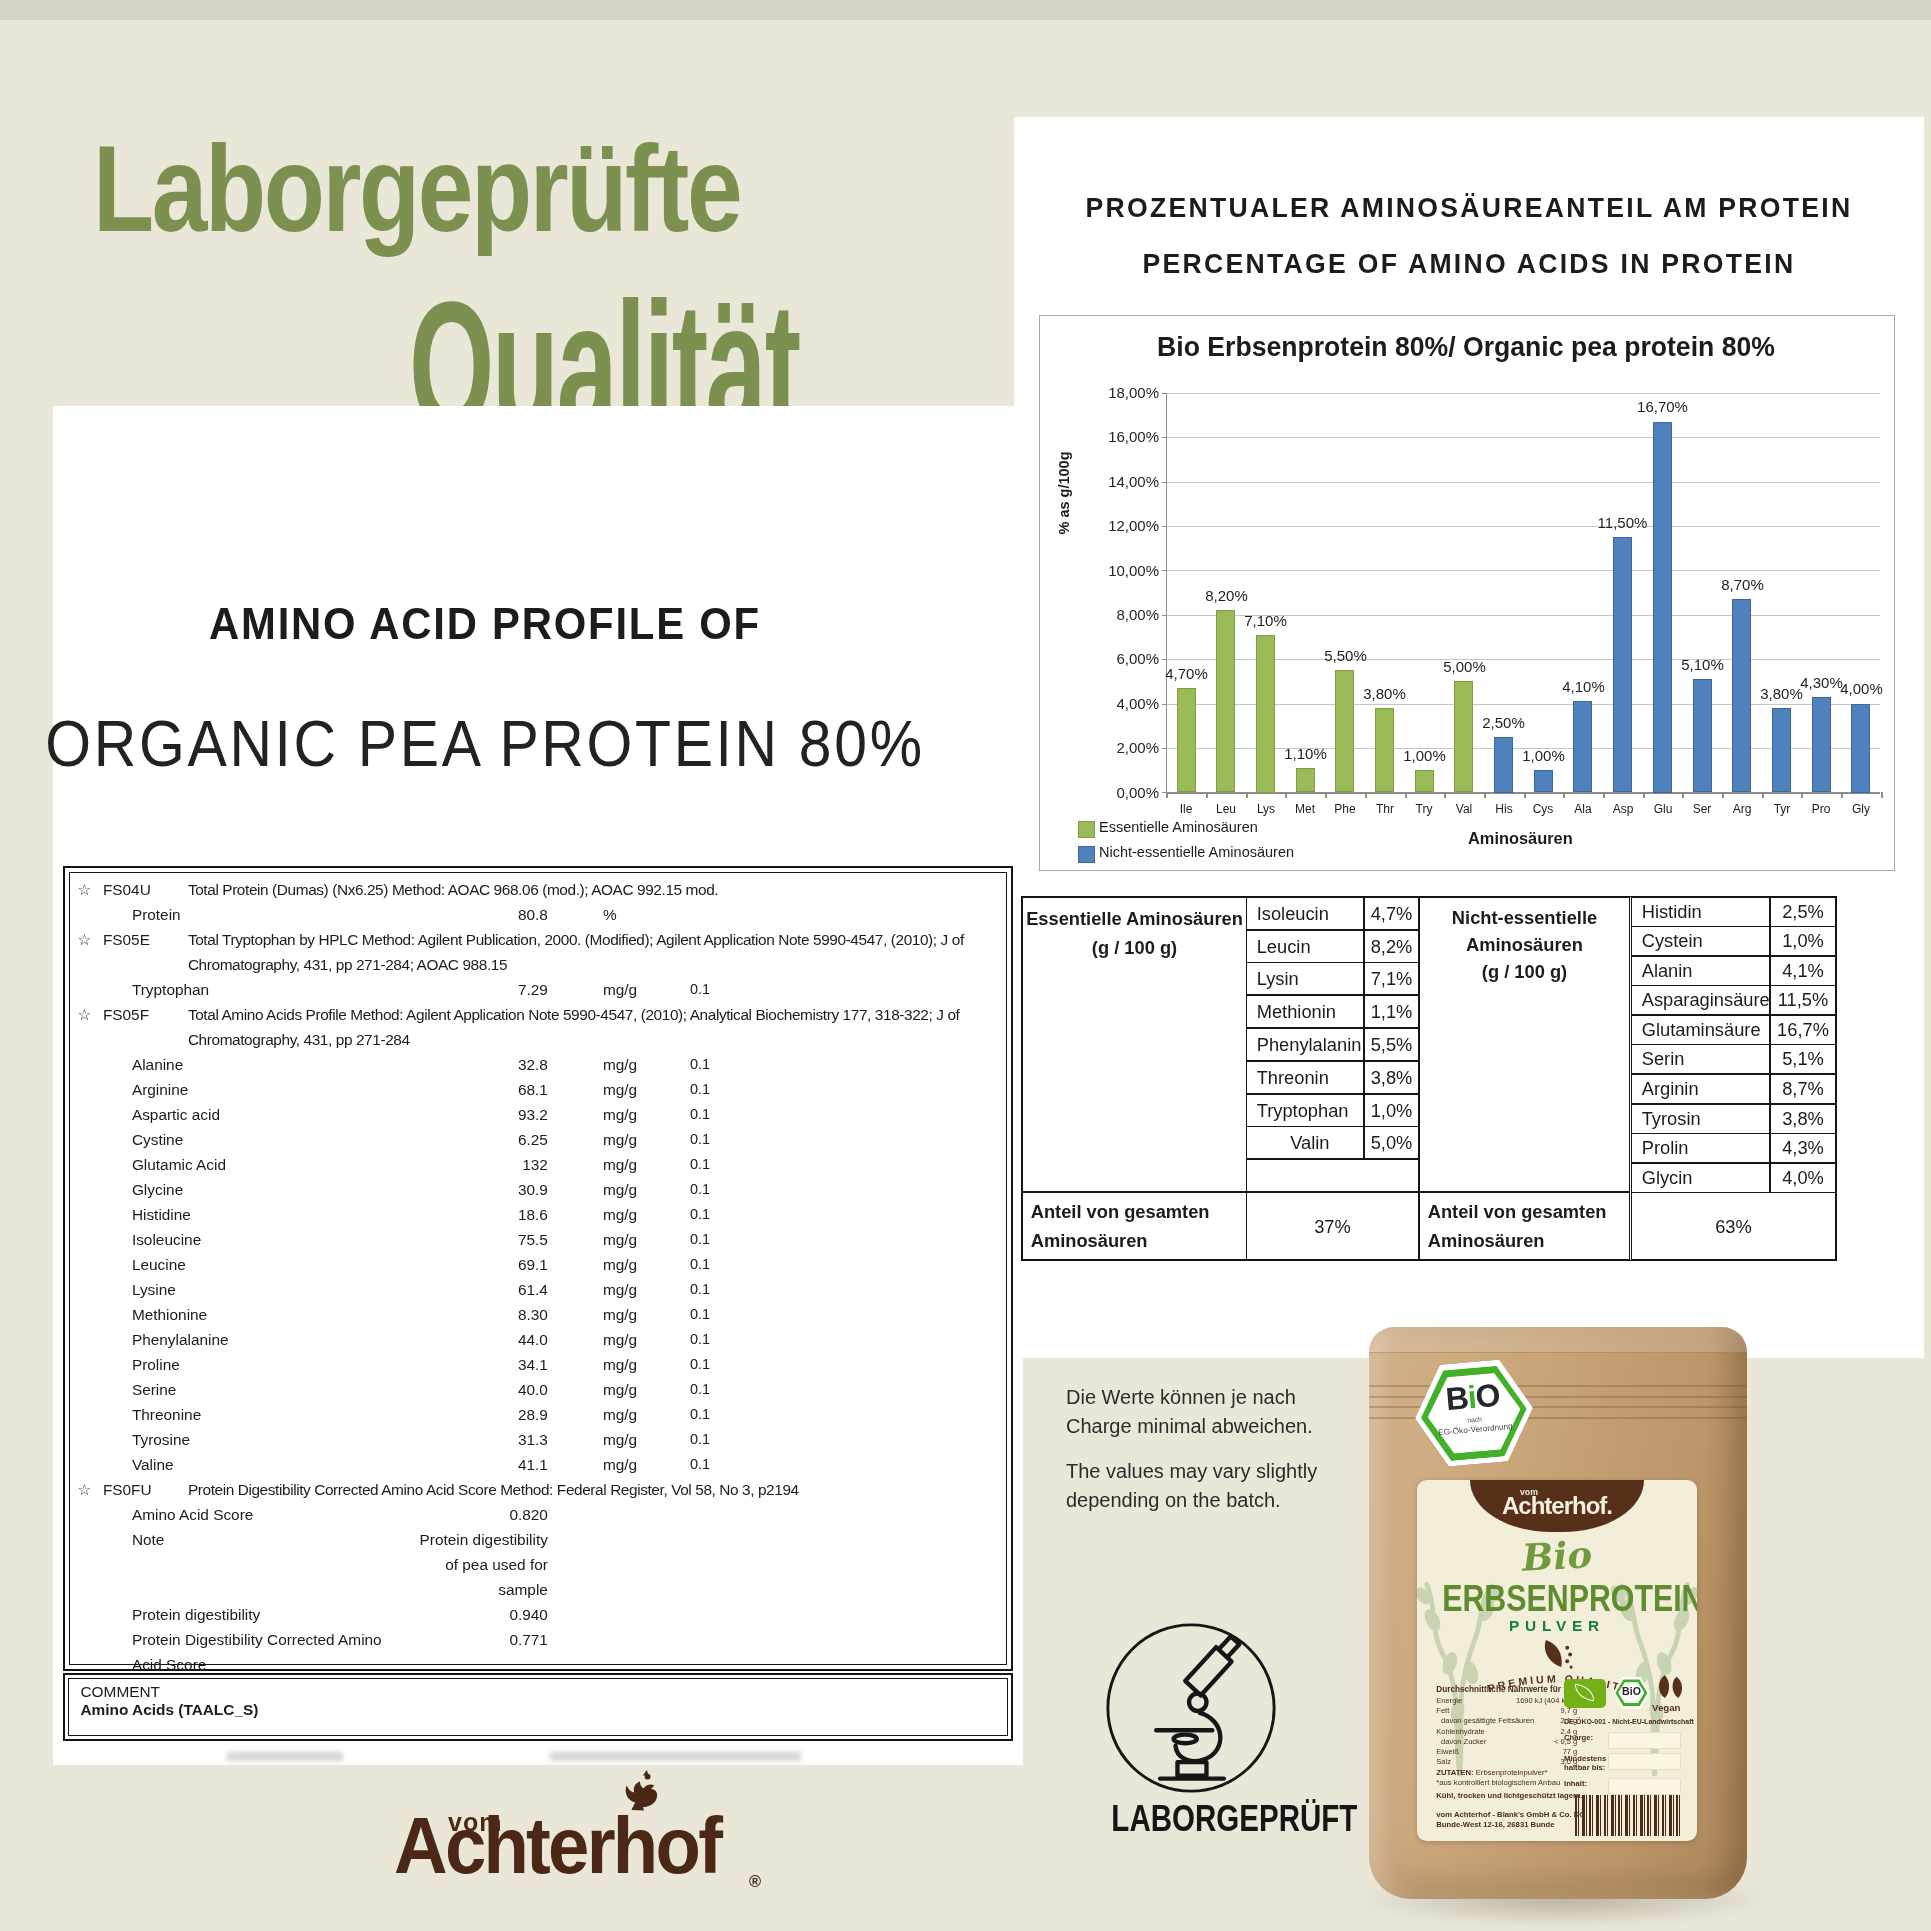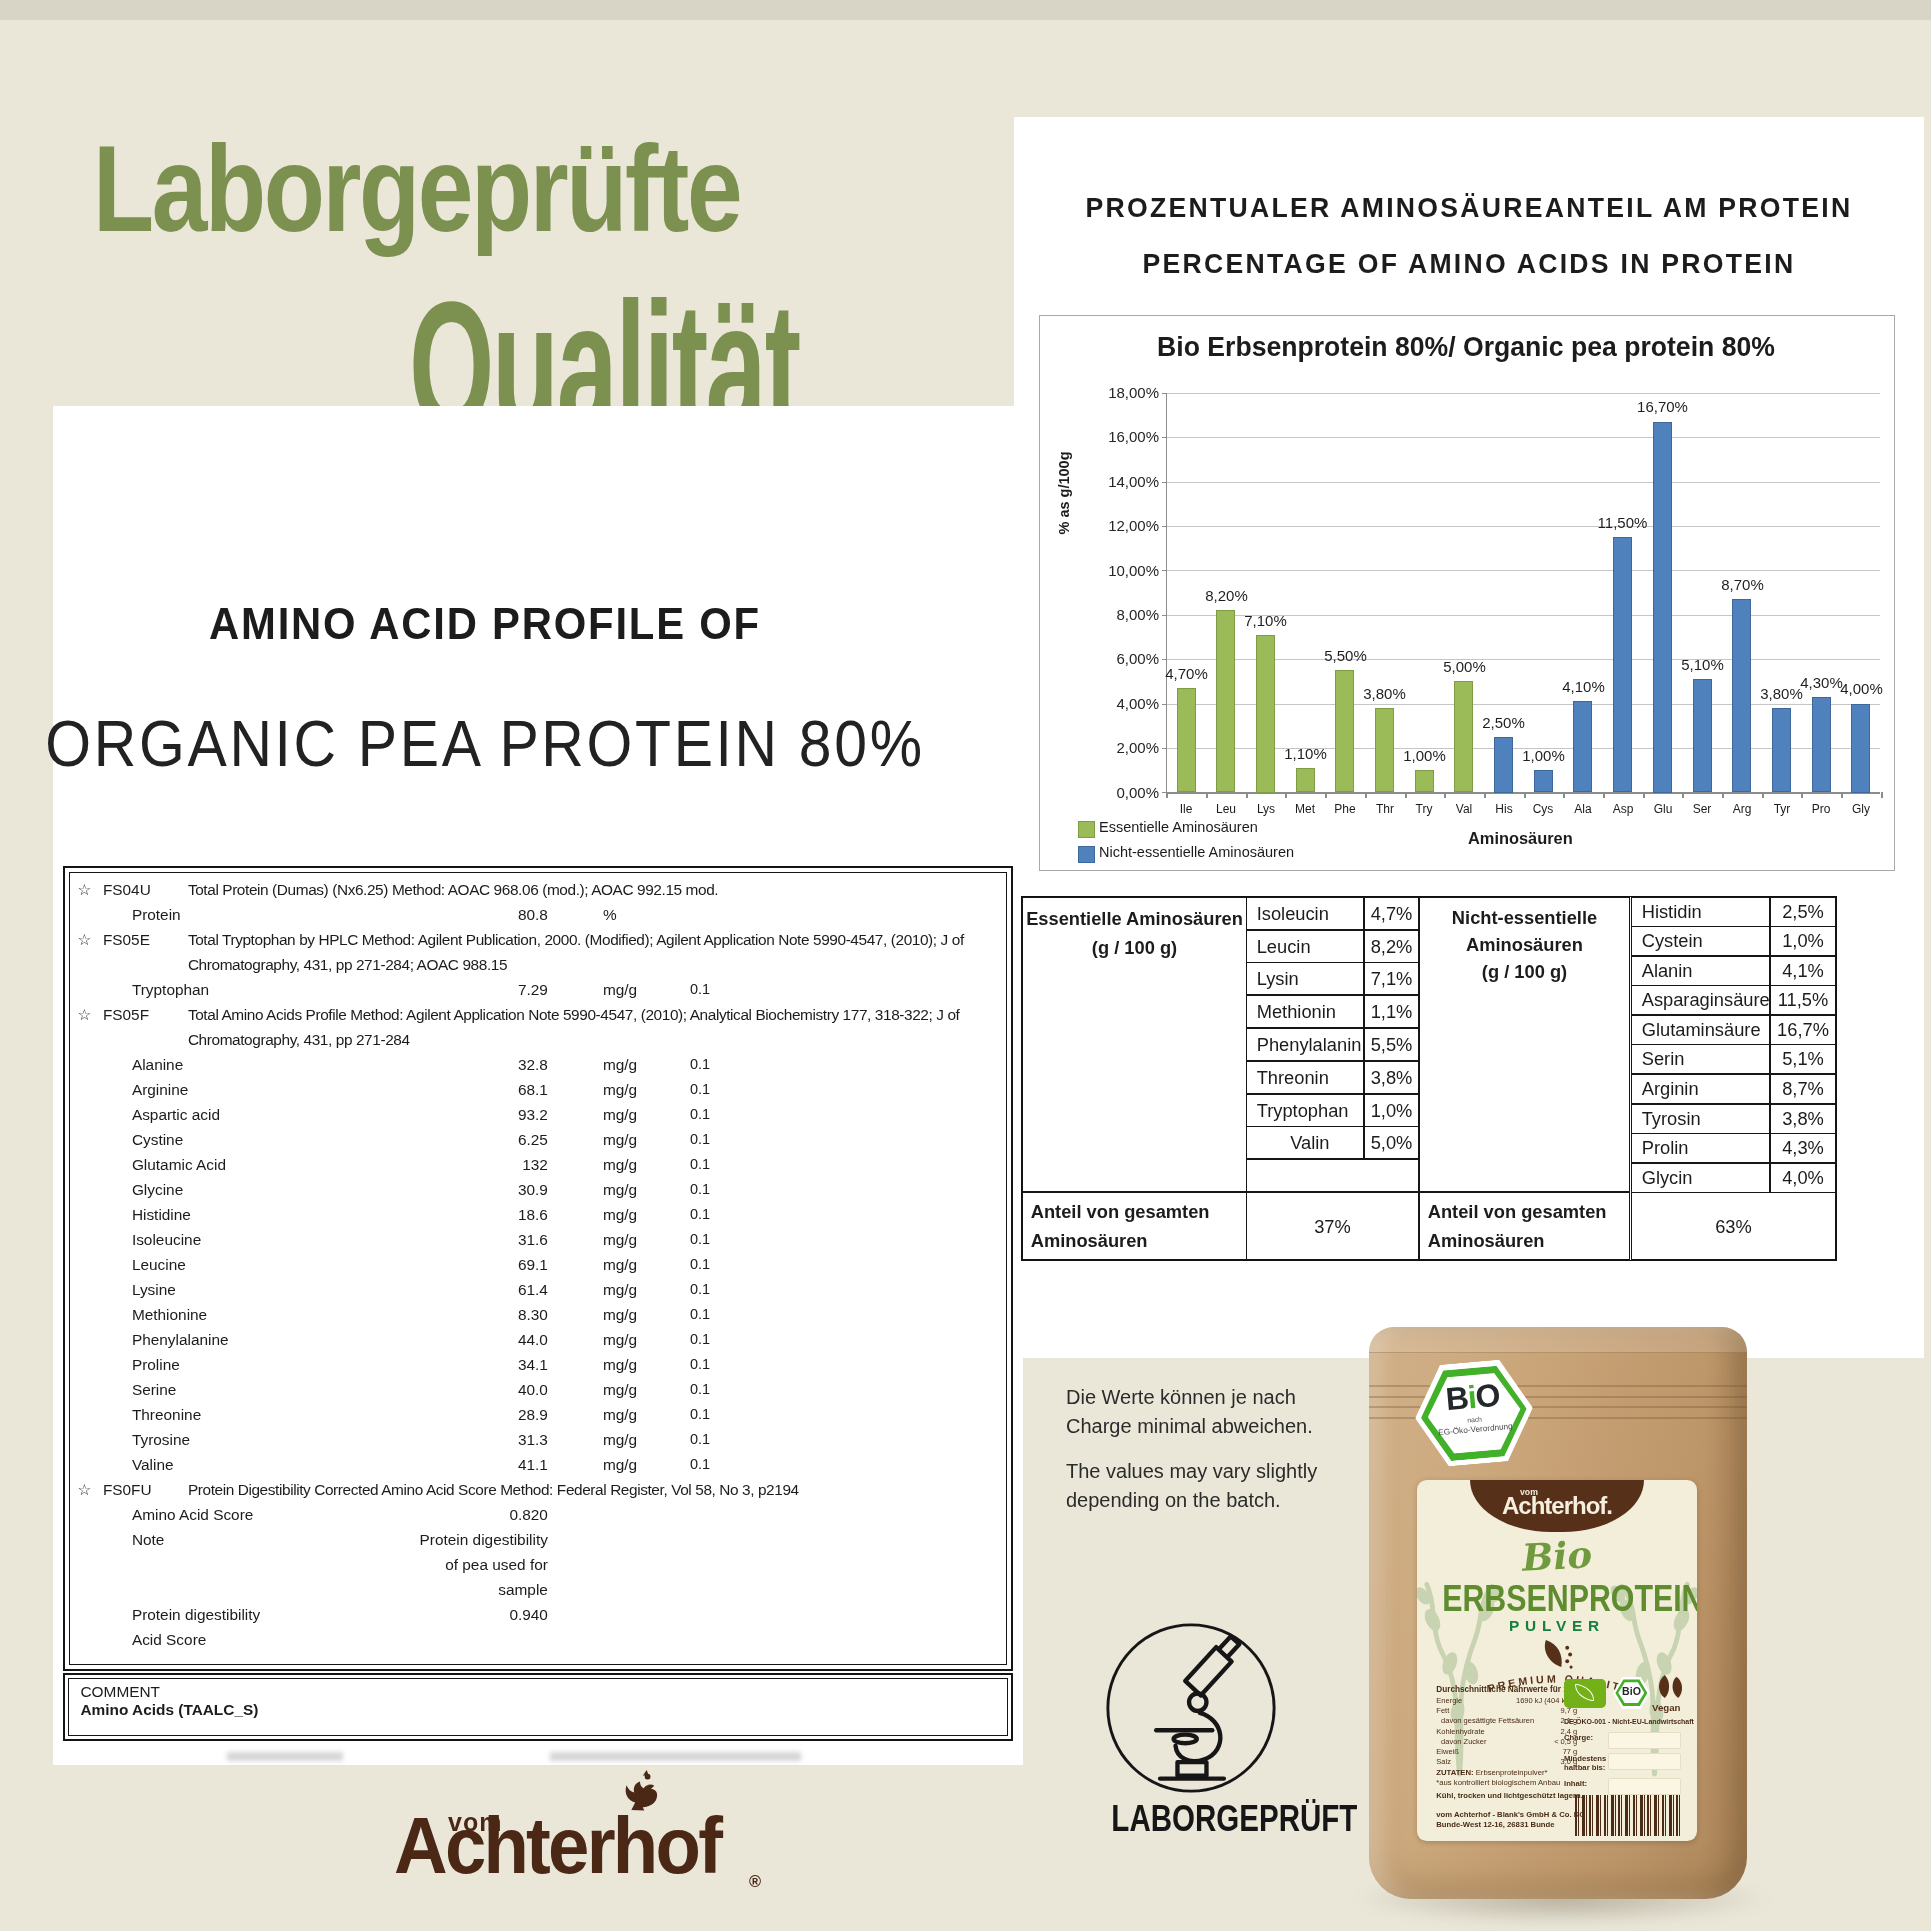--- a/index.html
+++ b/index.html
@@ -224,21 +224,21 @@
             <span class="r-dl">0.1</span>
           </div>
           <div class="rrow">
             <span class="r-name">Histidine</span>
             <span class="r-val">18.6</span>
             <span class="r-unit">mg/g</span>
             <span class="r-dl">0.1</span>
           </div>
           <div class="rrow">
             <span class="r-name">Isoleucine</span>
-            <span class="r-val">31.6</span>
+            <span class="r-val">75.5</span>
             <span class="r-unit">mg/g</span>
             <span class="r-dl">0.1</span>
           </div>
           <div class="rrow">
             <span class="r-name">Leucine</span>
             <span class="r-val">69.1</span>
             <span class="r-unit">mg/g</span>
             <span class="r-dl">0.1</span>
           </div>
           <div class="rrow">
@@ -304,20 +304,24 @@
           </div>
           <div class="rrow">
             <span class="r-val">of pea used for</span>
           </div>
           <div class="rrow">
             <span class="r-val">sample</span>
           </div>
           <div class="rrow">
             <span class="r-name">Protein digestibility</span>
             <span class="r-val">0.940</span>
+          </div>
+          <div class="rrow">
+            <span class="r-name">Protein Digestibility Corrected Amino</span>
+            <span class="r-val">0.771</span>
           </div>
           <div class="rrow">
             <span class="r-name">Acid Score</span>
           </div>
         </div>
     </div>
   </div>
 
   <div class="abs" id="comment-box">
     <div id="comment-inner">

